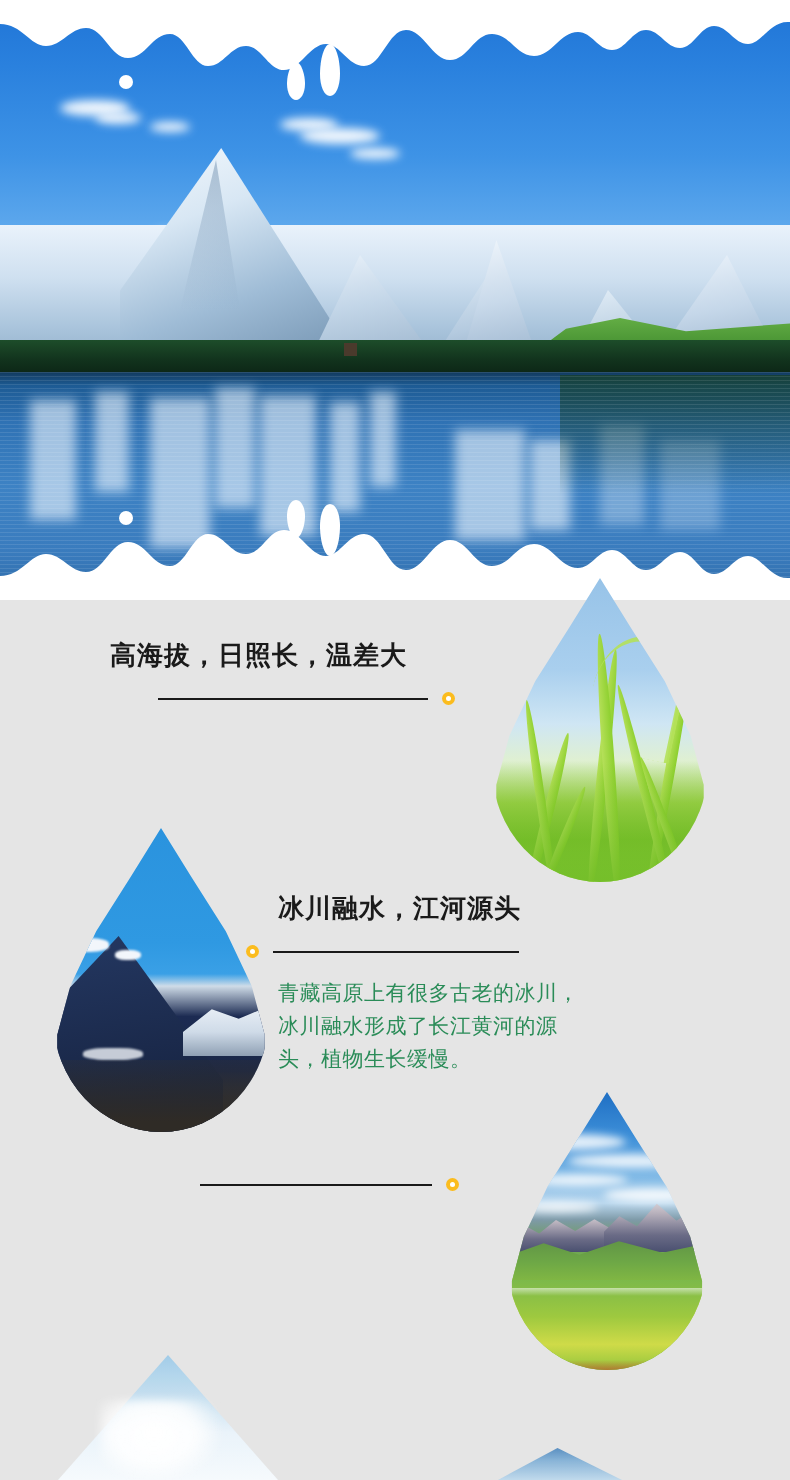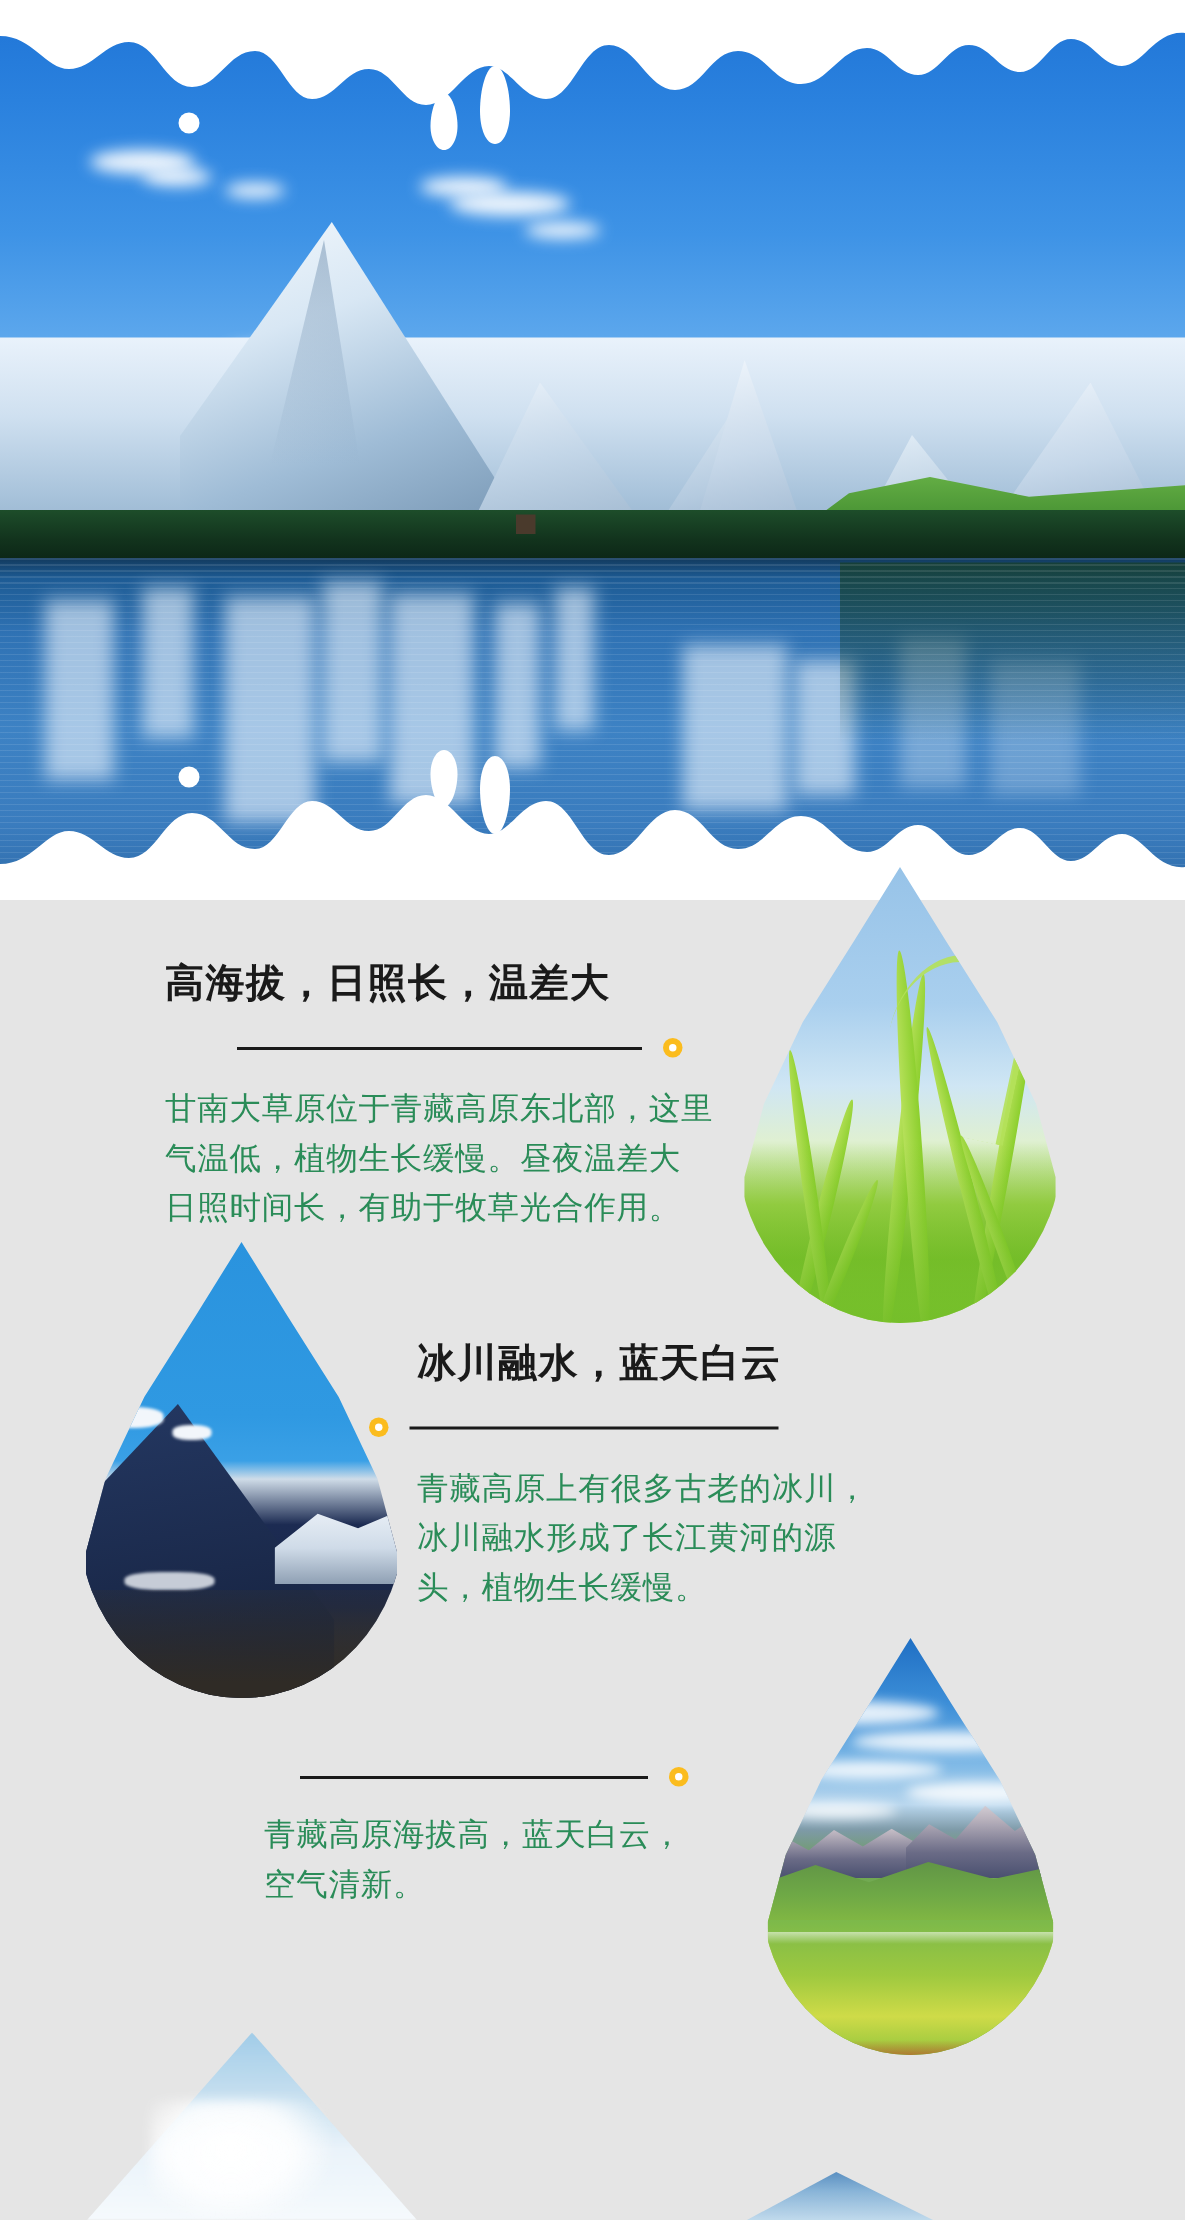--- a/index.html
+++ b/index.html
@@ -227,23 +227,20 @@
 
     </div>
   </div>
 
   <div class="feature" style="left:110px; top:640px;">
     <div class="f-title">高海拔，日照长，温差大</div>
     <div class="rule-row" style="margin-left:48px; margin-top:22px;">
       <div class="rule" style="width:270px;"></div>
       <div class="dot" style="margin-left:14px;"></div>
     </div>
-    <div class="f-body" style="margin-top:18px;">甘南大草原位于青藏高原东北部，这里
-气温低，植物生长缓慢。昼夜温差大
-日照时间长，有助于牧草光合作用。</div>
   </div>
 
   <div class="drop-shape" style="left:492px; top:578px; width:216px; height:304px;">
     <div class="drop-inner d1">
       <div class="blade" style="left:30px;  top:150px; width:10px; height:170px; transform:rotate(14deg);"></div>
       <div class="blade" style="left:58px;  top:120px; width:9px;  height:200px; transform:rotate(-8deg);"></div>
       <div class="blade" style="left:92px;  top:70px;  width:11px; height:250px; transform:rotate(6deg);"></div>
       <div class="blade" style="left:120px; top:55px;  width:12px; height:265px; transform:rotate(-4deg);"></div>
       <div class="blade" style="left:150px; top:48px;  width:10px; height:275px; transform:rotate(10deg);"></div>
       <div class="blade" style="left:176px; top:100px; width:9px;  height:225px; transform:rotate(-14deg);"></div>
@@ -251,21 +248,21 @@
       <div class="blade" style="left:196px; top:170px; width:8px;  height:150px; transform:rotate(-20deg);"></div>
       <div style="position:absolute;left:100px;top:58px;width:90px;height:120px;
                   border:5px solid rgba(180,225,90,.9);border-radius:50% 50% 0 0;
                   border-bottom:none;border-left:none;transform:rotate(12deg);"></div>
       <div style="position:absolute;left:0;bottom:0;width:100%;height:120px;
                   background:linear-gradient(180deg,rgba(140,205,45,0),rgba(108,185,35,.75));"></div>
     </div>
   </div>
 
   <div class="feature" style="left:278px; top:893px;">
-    <div class="f-title">冰川融水，蓝天白云</div>
+    <div class="f-title">冰川融水，江河源头</div>
     <div class="rule-row" style="margin-left:-32px; margin-top:22px;">
       <div class="dot"></div>
       <div class="rule" style="width:246px; margin-left:14px;"></div>
     </div>
     <div class="f-body" style="margin-top:18px;">青藏高原上有很多古老的冰川，
 冰川融水形成了长江黄河的源
 头，植物生长缓慢。</div>
   </div>
 
   <div class="drop-shape" style="left:53px; top:828px; width:216px; height:304px;">
@@ -280,22 +277,20 @@
       <div style="position:absolute;left:0;bottom:0;width:100%;height:72px;
                   background:linear-gradient(180deg,rgba(58,54,48,.2),#2f2b26 85%);"></div>
     </div>
   </div>
 
   <div class="feature" style="left:176px; top:1158px;">
     <div class="rule-row" style="margin-left:24px; margin-top:20px;">
       <div class="rule" style="width:232px;"></div>
       <div class="dot" style="margin-left:14px;"></div>
     </div>
-    <div class="f-body" style="margin-top:16px;">青藏高原海拔高，蓝天白云，
-空气清新。</div>
   </div>
 
   <div class="drop-shape" style="left:508px; top:1092px; width:198px; height:278px;">
     <div class="drop-inner d3">
       <div class="cloudstrip" style="left:8px;   top:42px;  width:110px; height:16px;"></div>
       <div class="cloudstrip" style="left:60px;  top:62px;  width:130px; height:14px;"></div>
       <div class="cloudstrip" style="left:20px;  top:82px;  width:100px; height:12px;"></div>
       <div class="cloudstrip" style="left:96px;  top:96px;  width:100px; height:14px;"></div>
       <div class="cloudstrip" style="left:10px;  top:110px; width:80px;  height:10px;"></div>
       <div class="rockridge" style="left:0;   top:118px; width:120px; height:42px;

